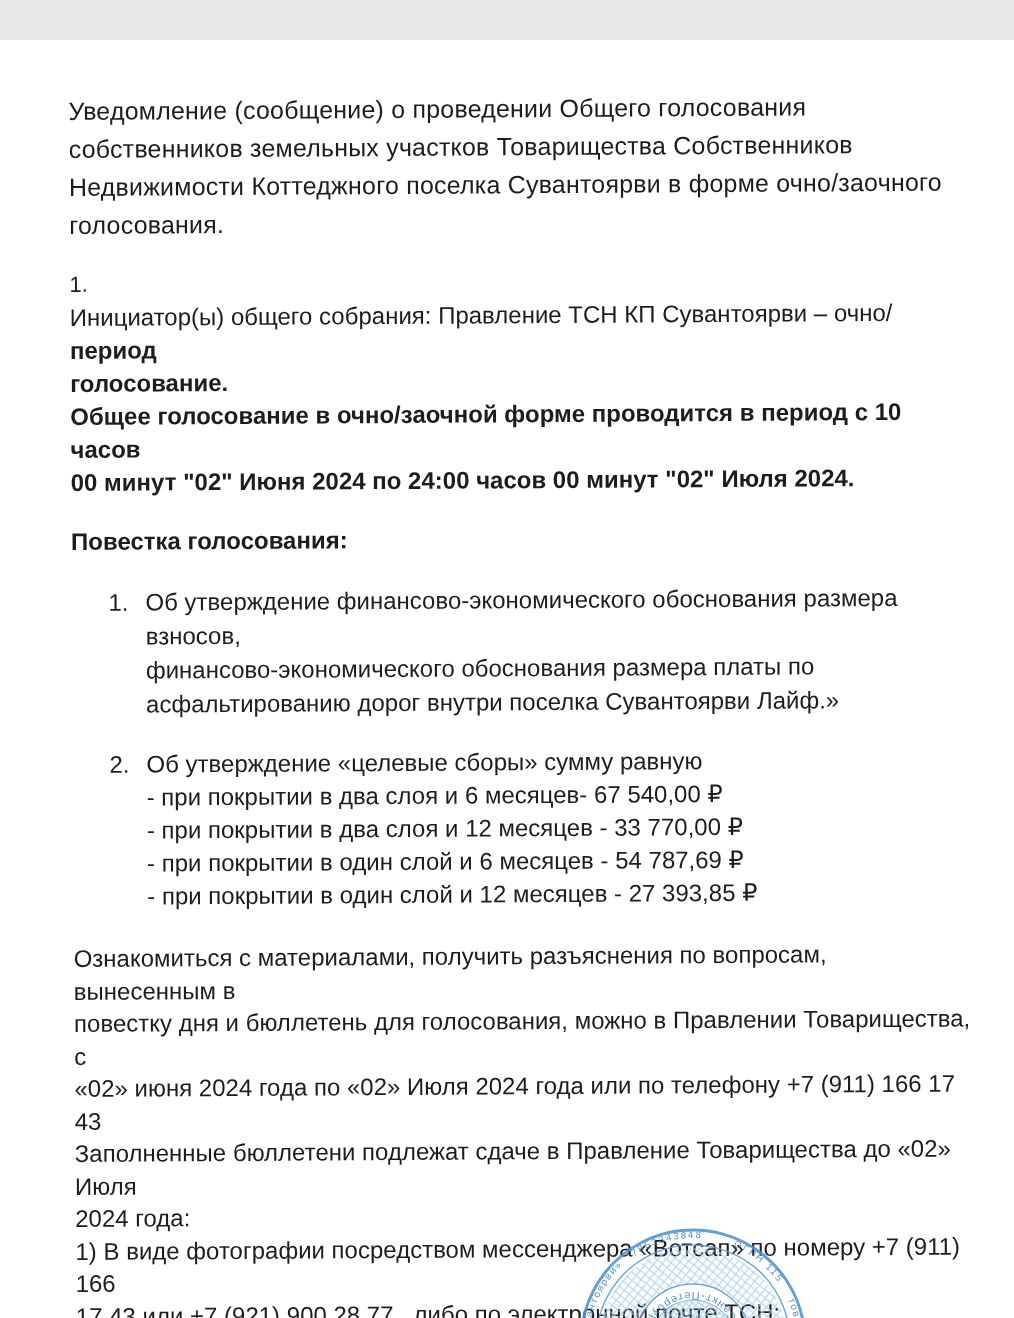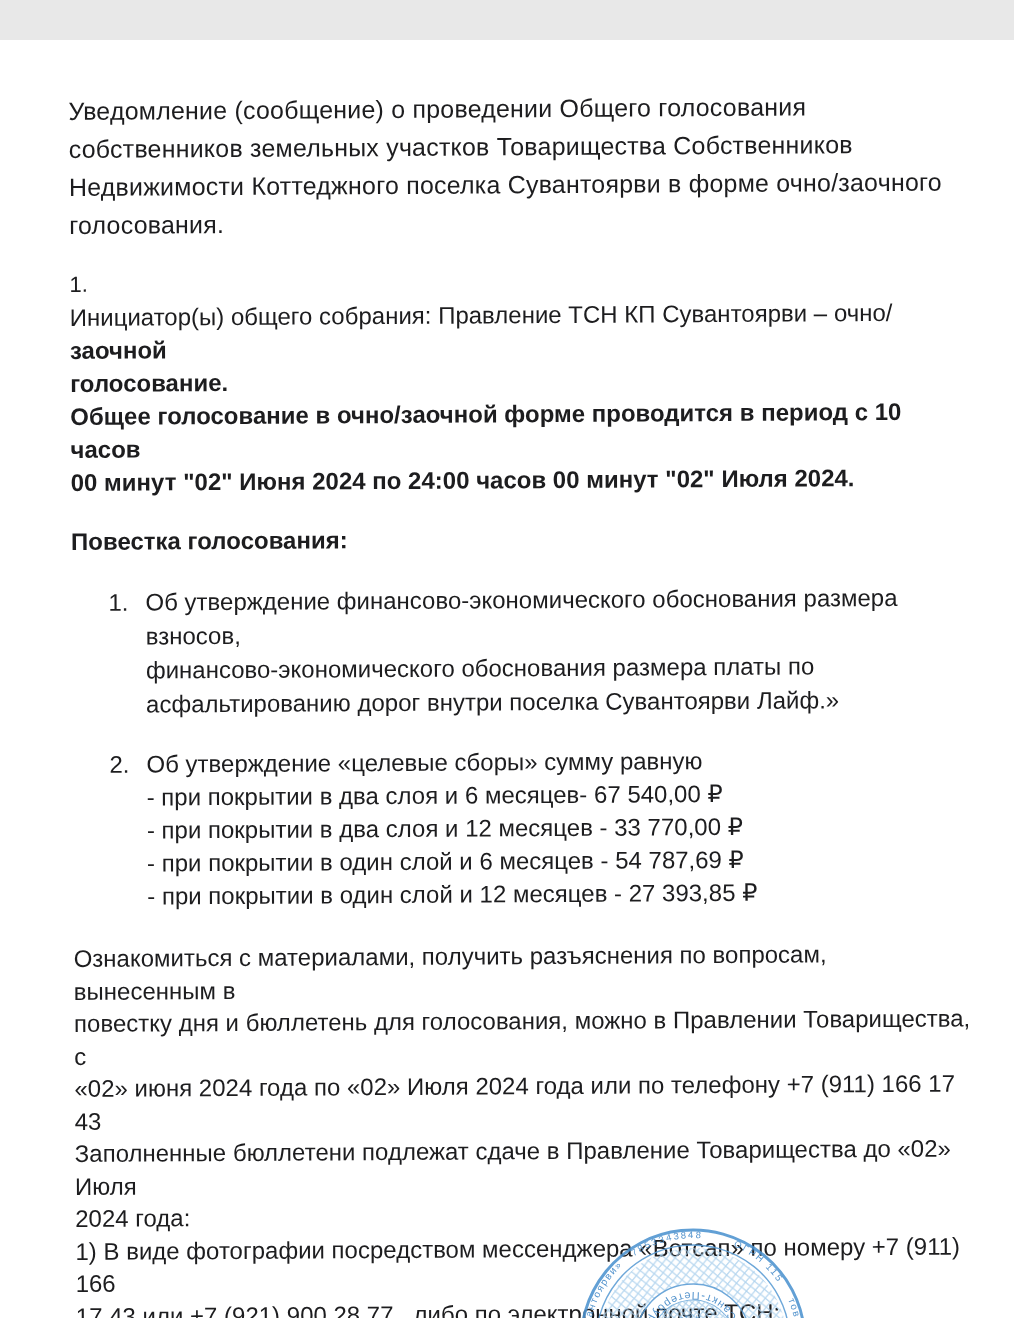--- a/index.html
+++ b/index.html
@@ -57,21 +57,21 @@
 
     <div class="title">
       <div class="ln">Уведомление (сообщение) о проведении Общего голосования</div>
       <div class="ln">собственников земельных участков Товарищества Собственников</div>
       <div class="ln">Недвижимости Коттеджного поселка Сувантоярви в форме очно/заочного</div>
       <div class="ln">голосования.</div>
     </div>
 
     <div class="sec1">
       <div class="ln num">1.</div>
-      <div class="ln"><span>Инициатор(ы) общего собрания: Правление ТСН КП Сувантоярви – очно/</span><span class="b">заочной</span></div>
+      <div class="ln"><span>Инициатор(ы) общего собрания: Правление ТСН КП Сувантоярви – очно/</span><span class="b">период</span></div>
       <div class="ln b">голосование.</div>
       <div class="ln b">Общее голосование в очно/заочной форме проводится в период с 10 часов</div>
       <div class="ln b">00 минут "02" Июня 2024 по 24:00 часов 00 минут "02" Июля 2024.</div>
     </div>
 
     <div class="agenda-heading ln">Повестка голосования:</div>
 
     <div class="agenda-item first">
       <div class="inum ln">1.</div>
       <div class="itext">

